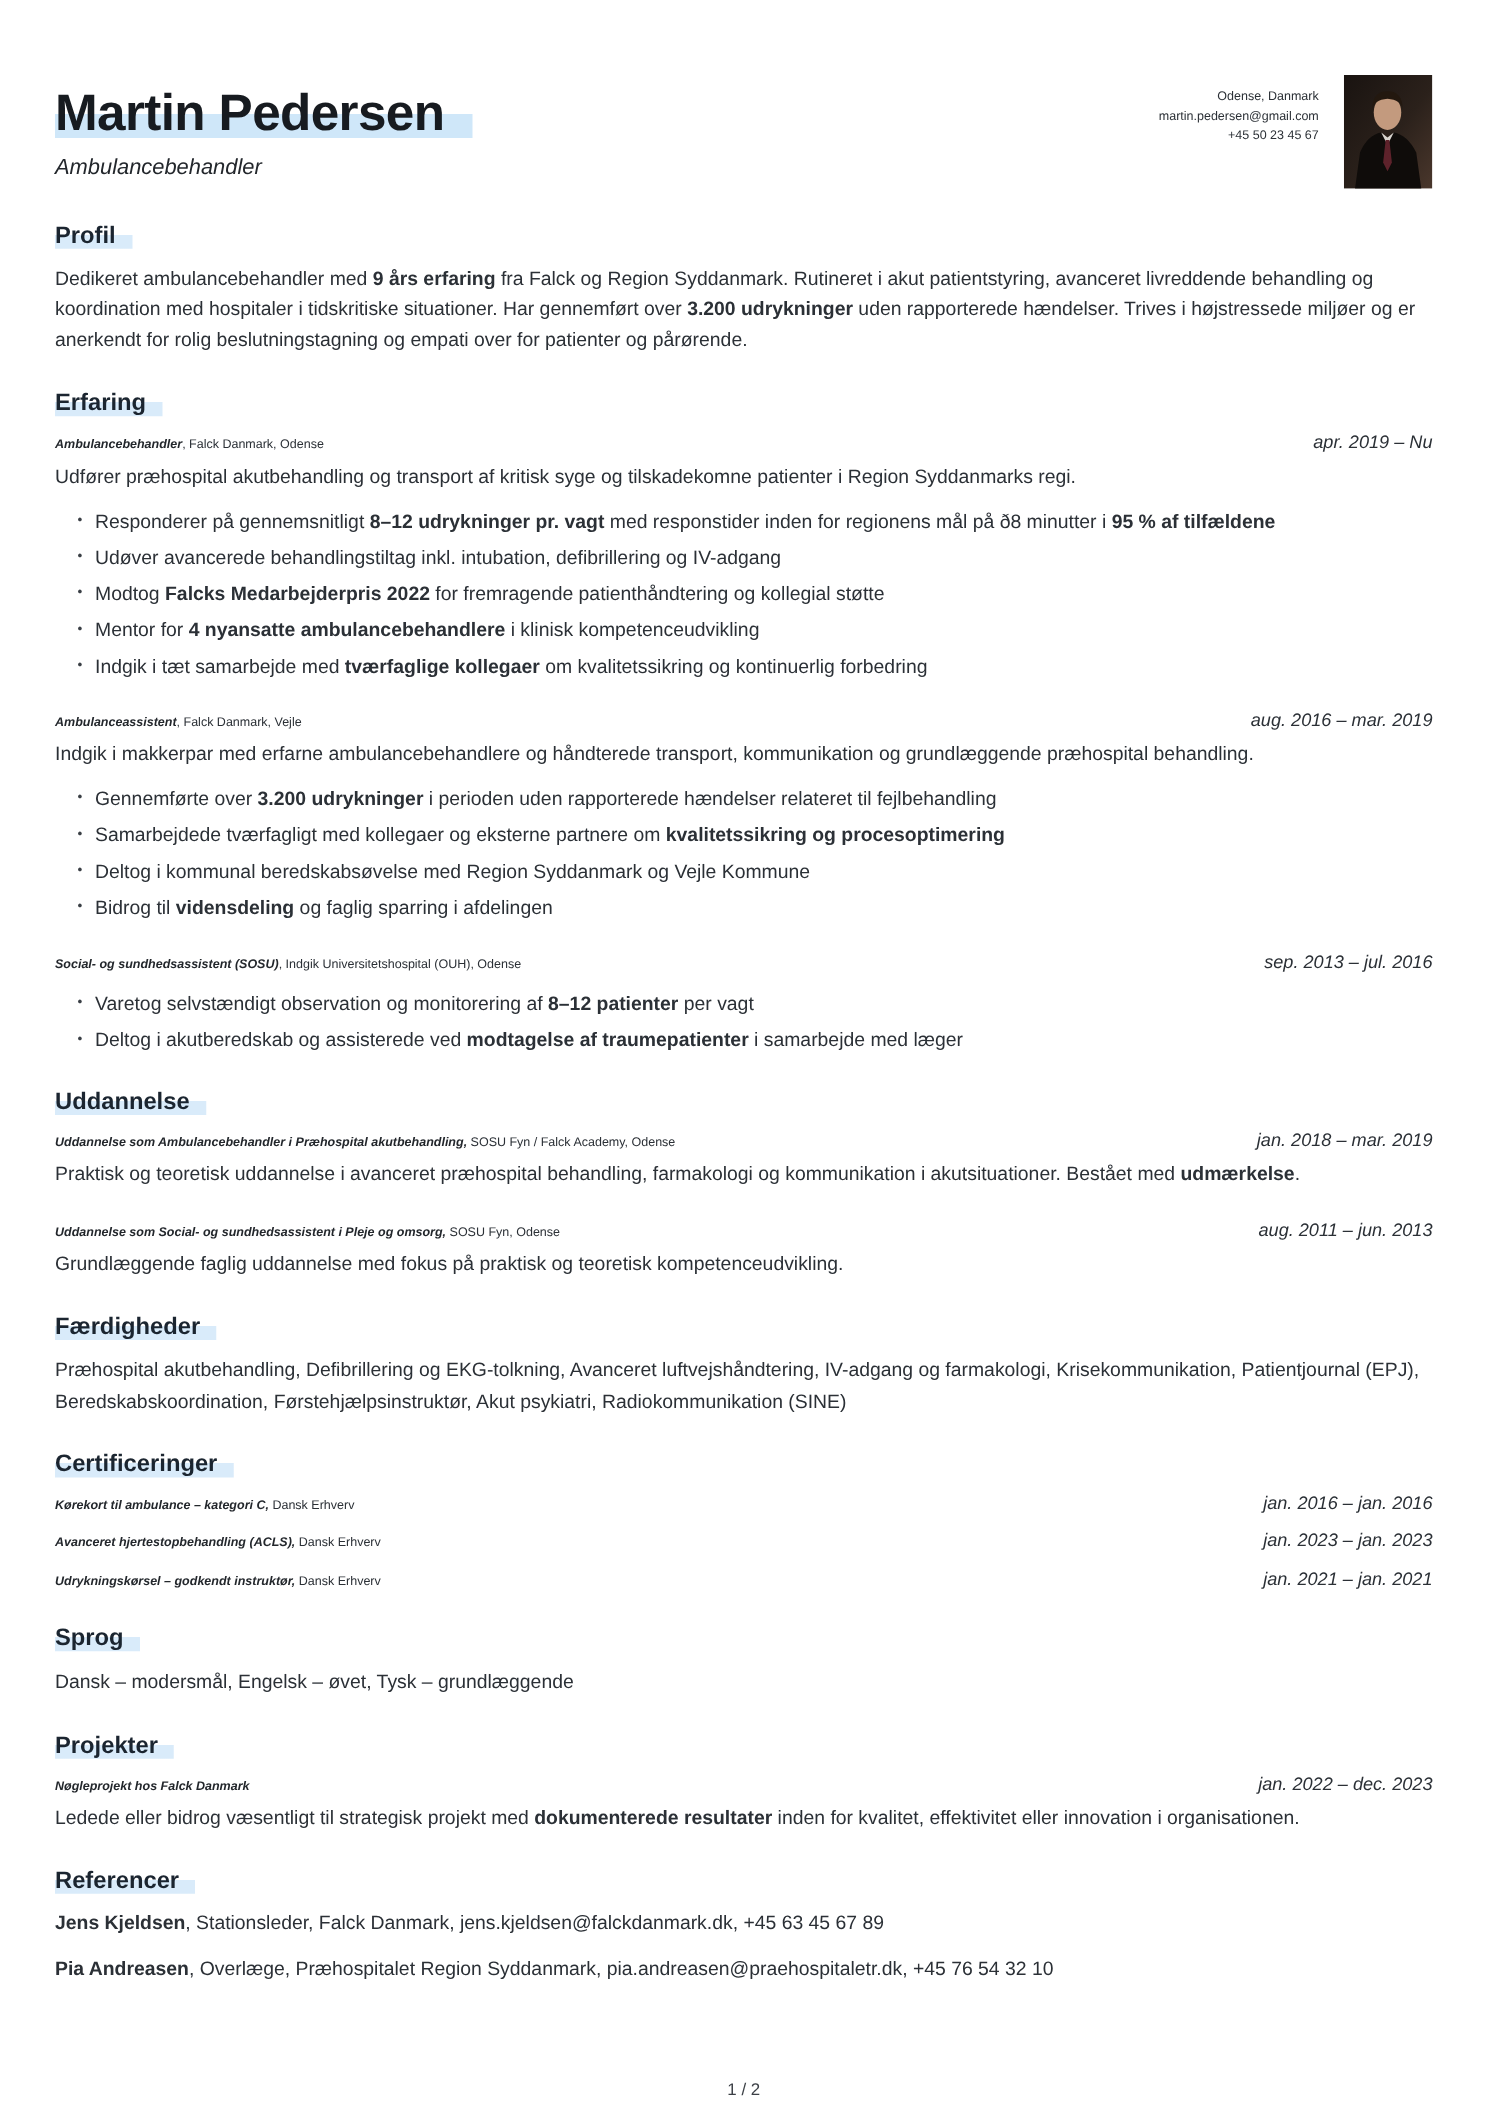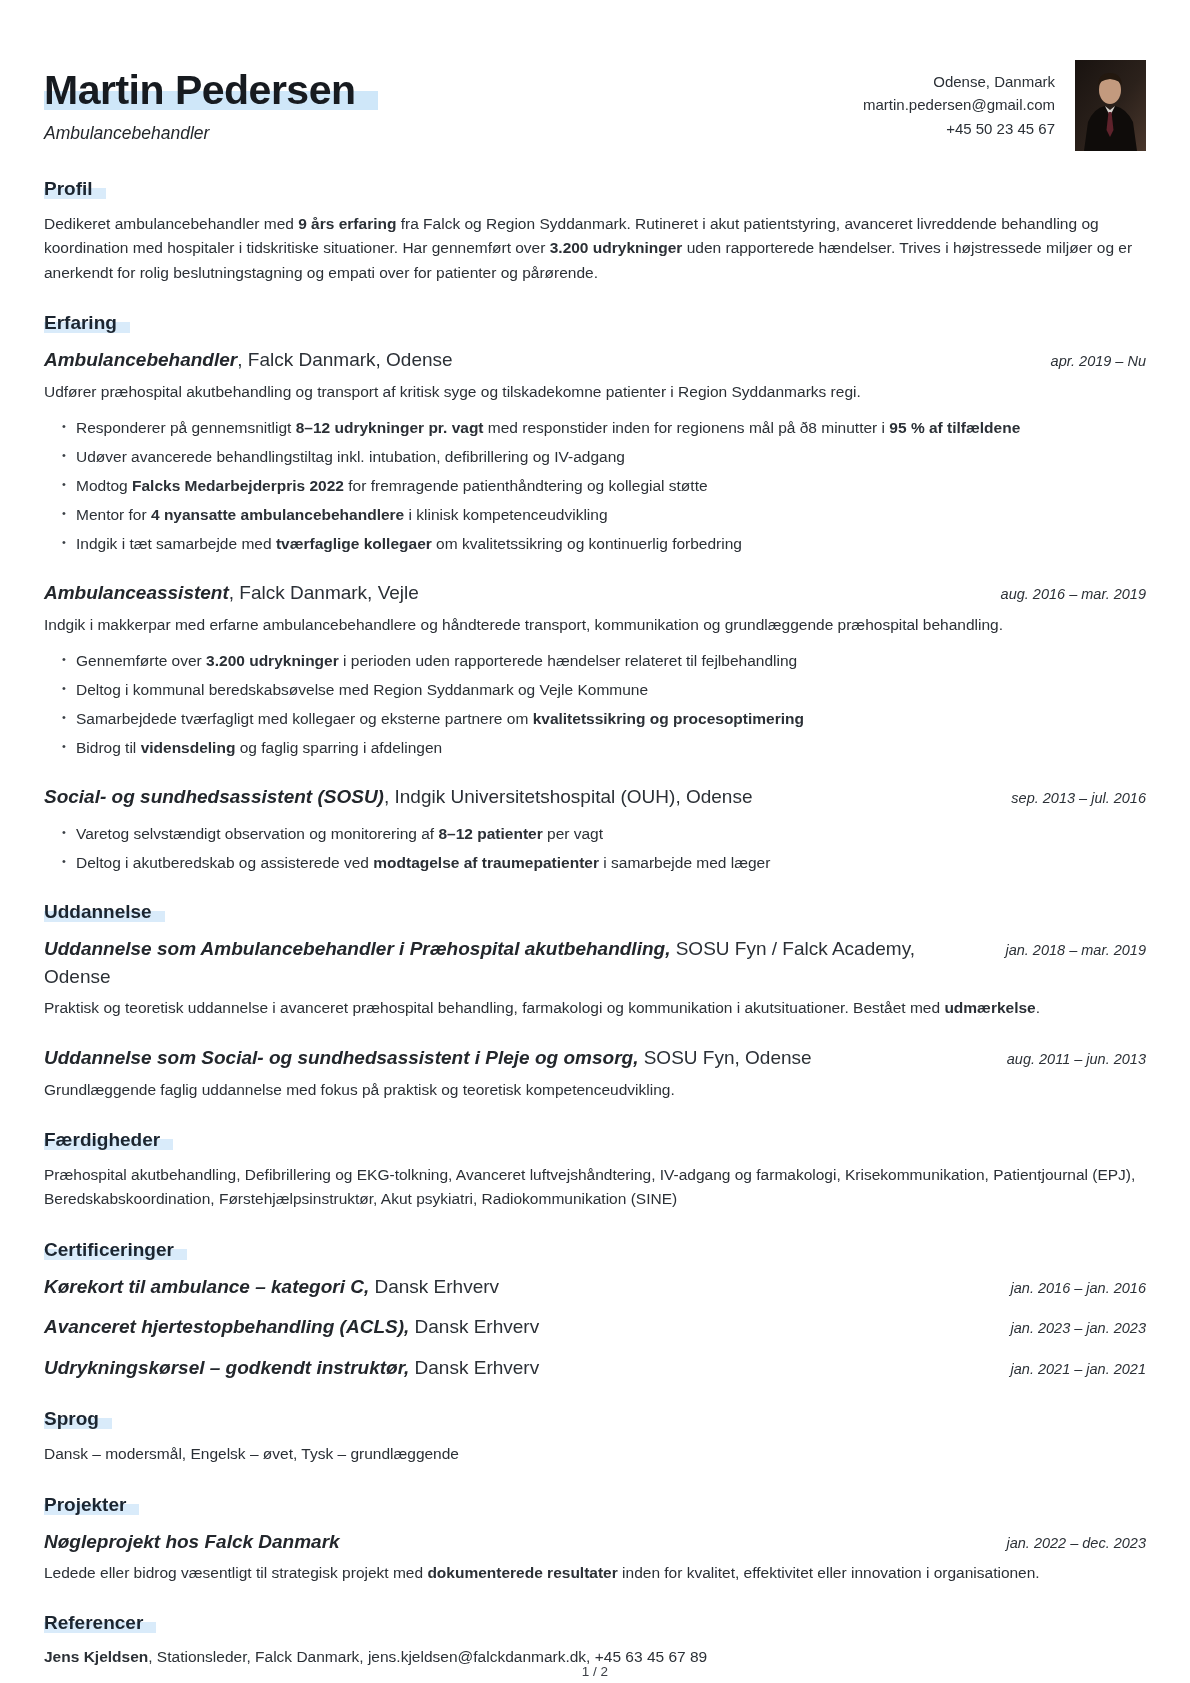--- a/index.html
+++ b/index.html
@@ -8,32 +8,32 @@
   .page{position:relative;width:1190px;height:1683px;margin:16px auto;box-sizing:border-box;
         padding:44px 44px 0 44px;background:#fff;overflow:hidden;}
 
   
   .header{display:flex;align-items:flex-start;}
   .identity{flex:1;margin-top:8px;}
   .name{margin:0;font-size:41px;font-weight:800;letter-spacing:-0.5px;color:#171b20;line-height:1.1;}
   .hl-name{background:linear-gradient(to bottom,transparent 52%,#cfe7f9 52%,#cfe7f9 94%,transparent 94%);
            padding-right:22px;}
   .job-title{font-style:italic;font-size:17.5px;color:#23272c;margin-top:10px;}
-  .contact{text-align:right;font-size:15px;line-height:1.55;margin-top:10px;margin-right:20px;color:#2b3036;}
+  .contact{text-align:right;font-size:10px;line-height:1.55;margin-top:10px;margin-right:20px;color:#2b3036;}
   .photo{width:71px;height:91px;flex:0 0 auto;overflow:hidden;}
 
   
   .section-heading{font-size:19px;font-weight:700;color:#1b2530;margin:27px 0 12px 0;}
   .section-heading .hl{background:linear-gradient(to bottom,transparent 46%,#d9ebfa 46%);padding-right:13px;}
   .body-text{margin:0;font-size:15.5px;line-height:1.58;color:#2b3036;}
   b{font-weight:700;}
 
   .entry{margin:0 0 24px 0;}
   .entry-head{display:flex;align-items:baseline;}
-  .entry-title-line{font-size:19px;line-height:1.45;}
+  .entry-title-line{font-size:10px;line-height:1.45;}
   .etitle{font-weight:700;font-style:italic;color:#23272c;}
   .esub{color:#2b3036;}
   .edate{margin-left:auto;padding-left:24px;font-style:italic;font-size:14.5px;color:#2b3036;white-space:nowrap;}
   .edesc{margin:6px 0 0 0;font-size:15.5px;line-height:1.55;}
   .ebullets{list-style:none;margin:13px 0 0 0;padding:0 0 0 18px;}
   .ebullets li{position:relative;padding-left:14px;margin:0 0 7px 0;font-size:15.5px;line-height:1.42;}
   .ebullets li::before{content:"•";position:absolute;left:0;top:2px;font-size:11px;color:#3a3f45;}
 
   .section-certificeringer .entry{margin-bottom:13px;}
   .section-projekter .entry,.section-fritidsaktivitet .entry{margin-bottom:16px;}
@@ -99,22 +99,22 @@
           </ul>
         </div>
         <div class="entry">
           <div class="entry-head">
             <div class="entry-title-line"><span class="etitle">Ambulanceassistent</span><span class="esub">, Falck Danmark, Vejle</span></div>
             <span class="edate">aug. 2016 – mar. 2019</span>
           </div>
           <p class="edesc">Indgik i makkerpar med erfarne ambulancebehandlere og håndterede transport, kommunikation og grundlæggende præhospital behandling.</p>
           <ul class="ebullets">
             <li>Gennemførte over <b>3.200 udrykninger</b> i perioden uden rapporterede hændelser relateret til fejlbehandling</li>
+            <li>Samarbejdede tværfagligt med kollegaer og eksterne partnere om <b>kvalitetssikring og procesoptimering</b></li>
             <li>Deltog i kommunal beredskabsøvelse med Region Syddanmark og Vejle Kommune</li>
-            <li>Samarbejdede tværfagligt med kollegaer og eksterne partnere om <b>kvalitetssikring og procesoptimering</b></li>
             <li>Bidrog til <b>vidensdeling</b> og faglig sparring i afdelingen</li>
           </ul>
         </div>
         <div class="entry">
           <div class="entry-head">
             <div class="entry-title-line"><span class="etitle">Social- og sundhedsassistent (SOSU)</span><span class="esub">, Indgik Universitetshospital (OUH), Odense</span></div>
             <span class="edate">sep. 2013 – jul. 2016</span>
           </div>
           <ul class="ebullets">
             <li>Varetog selvstændigt observation og monitorering af <b>8–12 patienter</b> per vagt</li>

